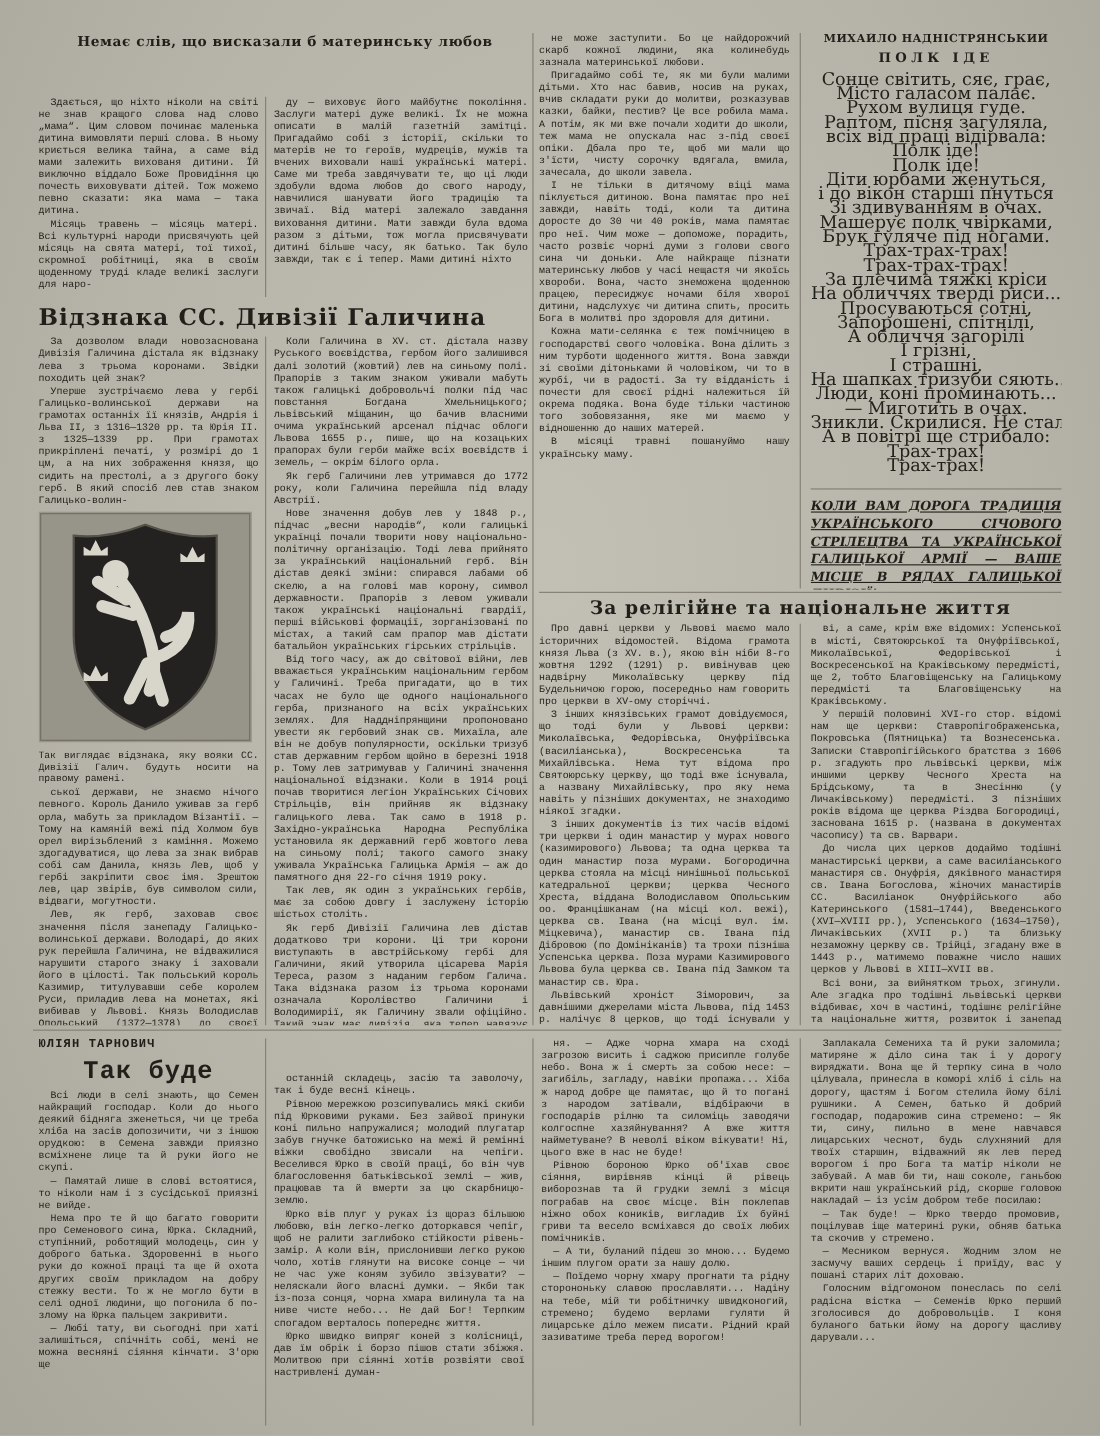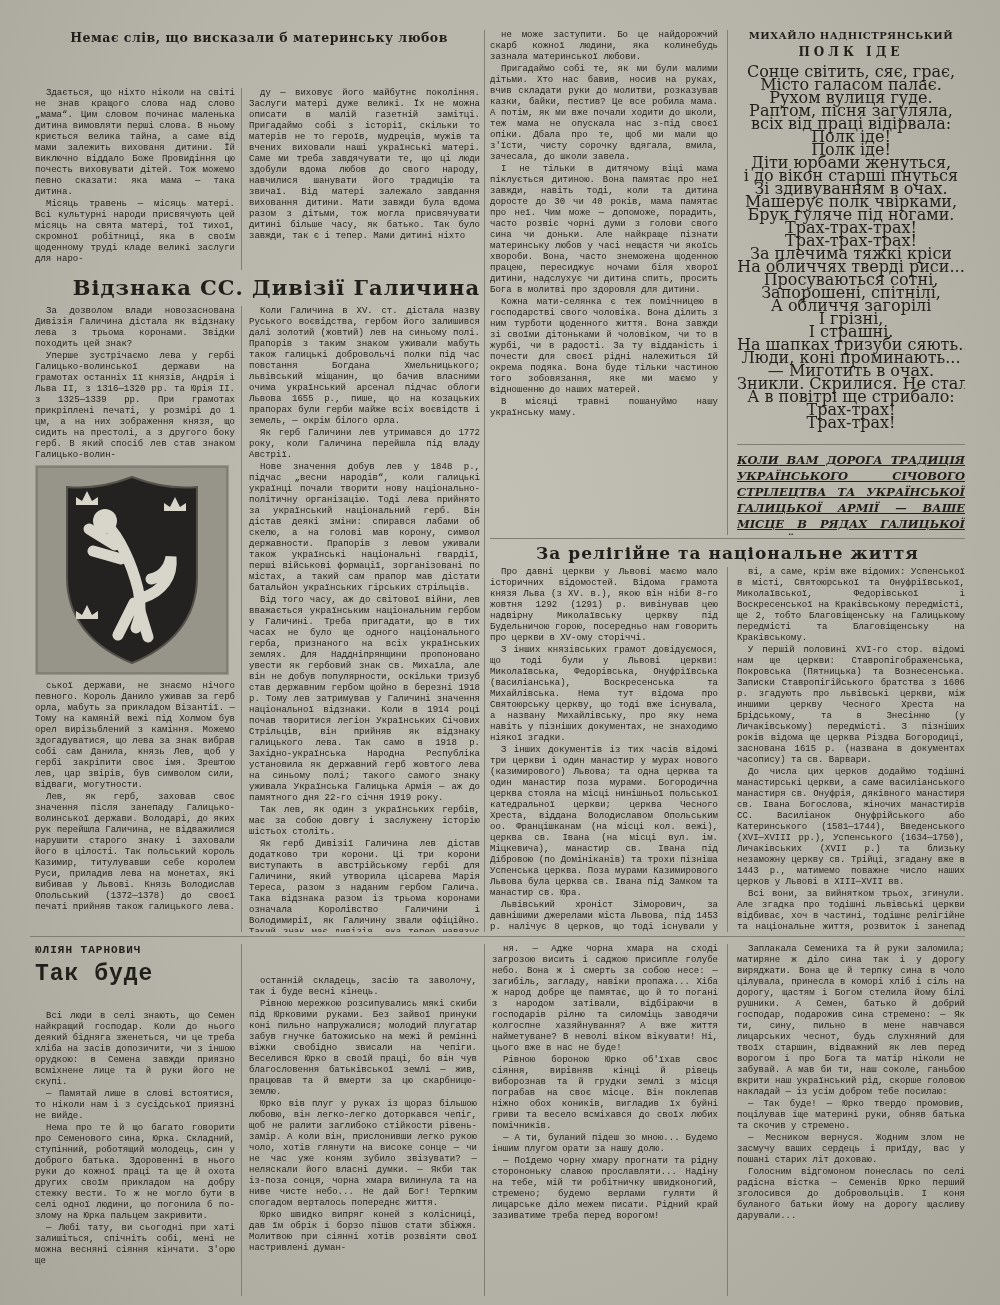--- a/index.html
+++ b/index.html
@@ -9,24 +9,24 @@
     background-image:radial-gradient(ellipse at 50% 40%, #c2bfb4 0%, #b6b3a8 60%, #a8a59a 100%);
     font-family:"DejaVu Serif", serif;
     color:#201f1a;
   }
   .vrule{position:absolute;width:1px;background:#807d73;}
   .hrule{position:absolute;height:1px;background:#807d73;}
   .col{position:absolute;text-align:justify;font-size:9px;line-height:11px;overflow:hidden;font-family:Liberation Mono, monospace;}
   .para{margin:0 0 1px 0;text-indent:11px;}
   .headline-xl{font-size:26px;font-weight:bold;text-align:center;letter-spacing:2px;line-height:28px;}
   .headline-sub{font-size:12.5px;font-weight:bold;text-align:center;letter-spacing:.5px;line-height:15px;margin-top:2px;}
-  .headline-lg{font-size:21px;font-weight:bold;text-align:right;letter-spacing:1px;line-height:24px;}
+  .headline-lg{font-size:21px;font-weight:bold;text-align:left;letter-spacing:1px;line-height:24px;}
   .headline-md{font-size:17px;font-weight:bold;text-align:center;letter-spacing:1px;line-height:20px;}
   .byline{font-size:11px;font-weight:bold;letter-spacing:1px;line-height:13px;}
-  .story-title{font-size:23px;font-weight:bold;letter-spacing:1px;line-height:26px;text-align:left;margin:4px 0 24px 0;}
+  .story-title{font-size:23px;font-weight:bold;letter-spacing:1px;line-height:26px;text-align:center;margin:4px 0 4px 0;}
   .poem-box{position:absolute;text-align:center;overflow:hidden;}
   .poem-author{font-size:10px;font-weight:bold;letter-spacing:.5px;text-align:center;margin-bottom:4px;}
   .poem-title{font-size:12px;font-weight:bold;letter-spacing:4px;margin-bottom:6px;}
   .poem-lines div{font-size:16px;line-height:13px;white-space:nowrap;}
   .call-box{position:absolute;font-size:11.5px;font-weight:bold;font-style:italic;line-height:16px;
     text-align:justify;text-decoration:underline;overflow:hidden;}
   .caption{font-size:8.8px;line-height:10.5px;text-align:justify;margin-top:3px;}
   .signature{font-size:9px;font-weight:bold;text-align:right;margin-top:2px;}
   .badge-figure{margin:4px 0 2px 0;}
 </style>
@@ -112,20 +112,21 @@
         <path d="M107,133 C128,126 138,111 136,92 C134,104 126,112 116,114"></path>
       </g>
       <circle cx="70" cy="56" r="12" fill="#d8d6cb"></circle>
 
       <g fill="#d8d6cb">
         <path transform="translate(52,34)" d="M-11,6 L-11,-2 L-5,2 L0,-8 L5,2 L11,-2 L11,6 Z"></path>
         <path transform="translate(140,40)" d="M-11,6 L-11,-2 L-5,2 L0,-8 L5,2 L11,-2 L11,6 Z"></path>
         <path transform="translate(52,148)" d="M-11,6 L-11,-2 L-5,2 L0,-8 L5,2 L11,-2 L11,6 Z"></path>
       </g>
     </svg>
+    <div class="caption">Так виглядає відзнака, яку вояки СС. Дивізії Галич. будуть носити на правому рамені.</div>
   </div>
   <div>
       <div class="para">ської держави, не знаємо нічого певного. Король Данило уживав за герб орла, мабуть за прикладом Візантії. — Тому на камяній вежі під Холмом був орел вирізьблений з каміння. Можемо здогадуватися, що лева за знак вибрав собі сам Данила, князь Лев, щоб у гербі закріпити своє імя. Зрештою лев, цар звірів, був символом сили, відваги, могутности.</div>
       <div class="para">Лев, як герб, заховав своє значення після занепаду Галицько-волинської держави. Володарі, до яких рук перейшла Галичина, не відважилися нарушити старого знаку і заховали його в цілості. Так польський король Казимир, титулувавши себе королем Руси, приладив лева на монетах, які вибивав у Львові. Князь Володислав Опольський (1372—1378) до своєї печаті прийняв також галицького лева.</div>
     </div>
 </div>
 
 <div class="col" style="left:249px;top:306px;width:231px;height:626px;">
   <div>
       <div class="para">Коли Галичина в XV. ст. дістала назву Руського воєвідства, гербом його залишився далі золотий (жовтий) лев на синьому полі. Прапорів з таким знаком уживали мабуть також галицькі добровольчі полки під час повстання Богдана Хмельницького; львівський міщанин, що бачив власними очима український арсенал підчас облоги Львова 1655 р., пише, що на козацьких прапорах були герби майже всіх воєвідств і земель, — окрім білого орла.</div>

